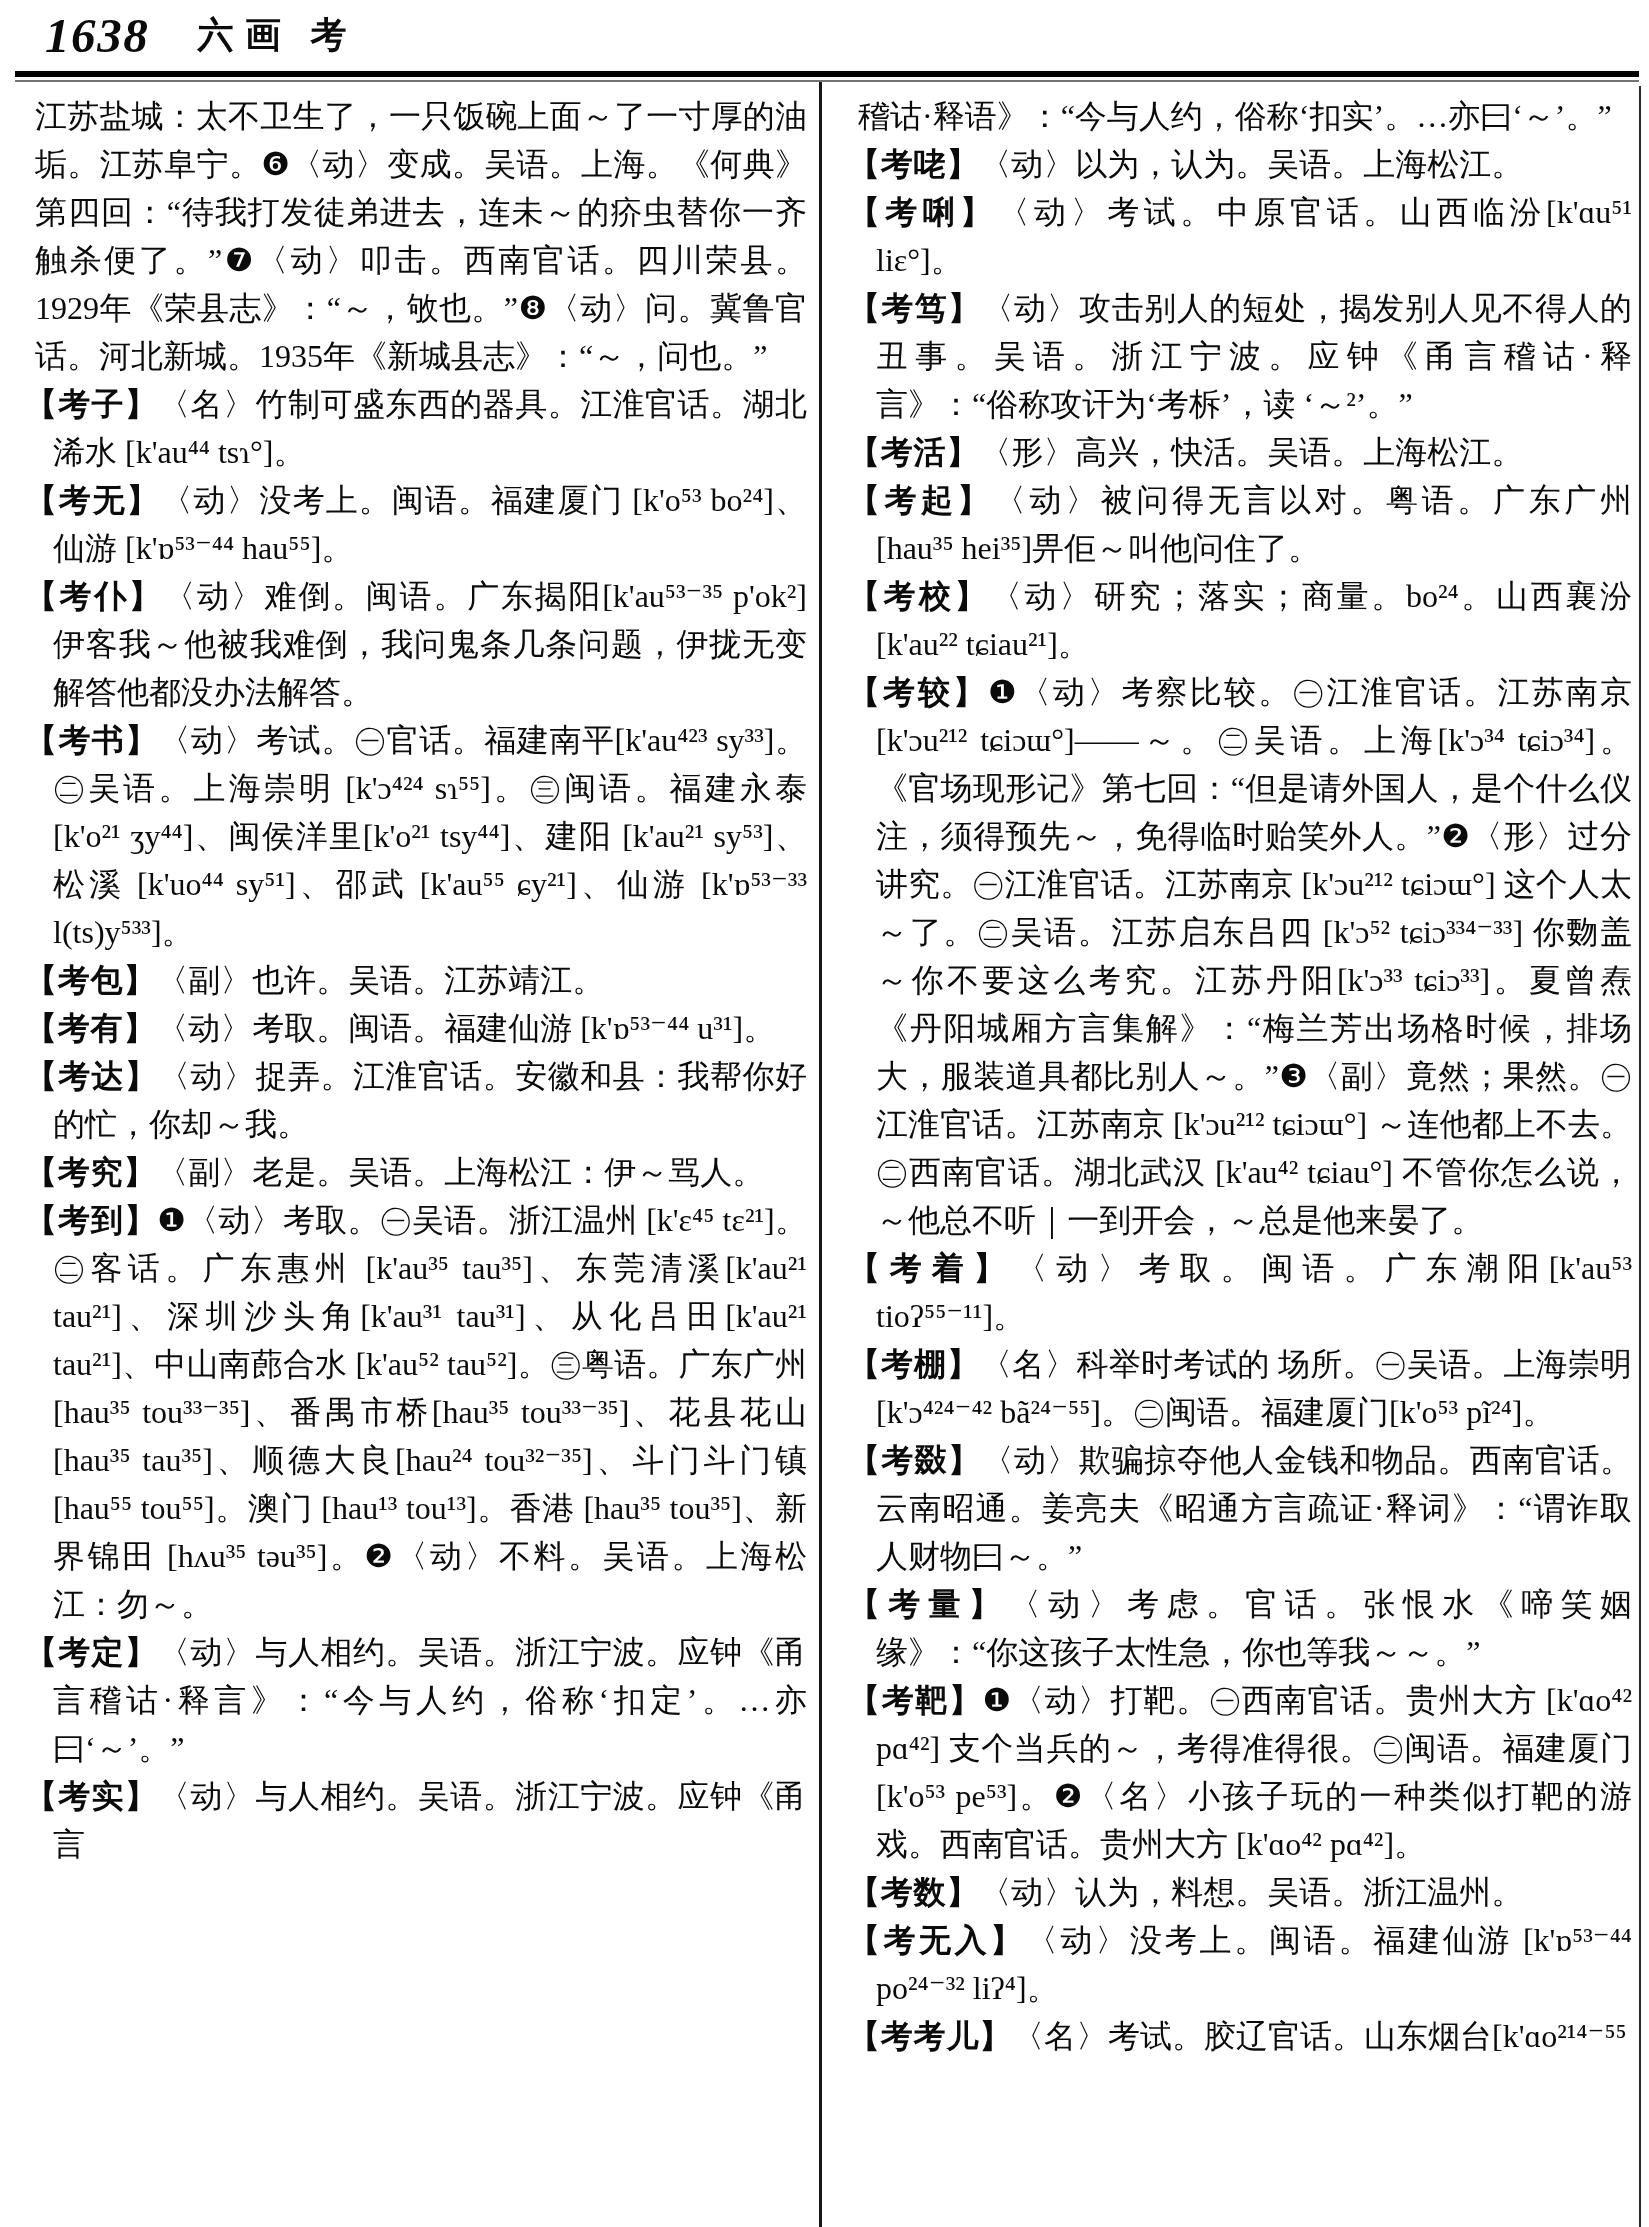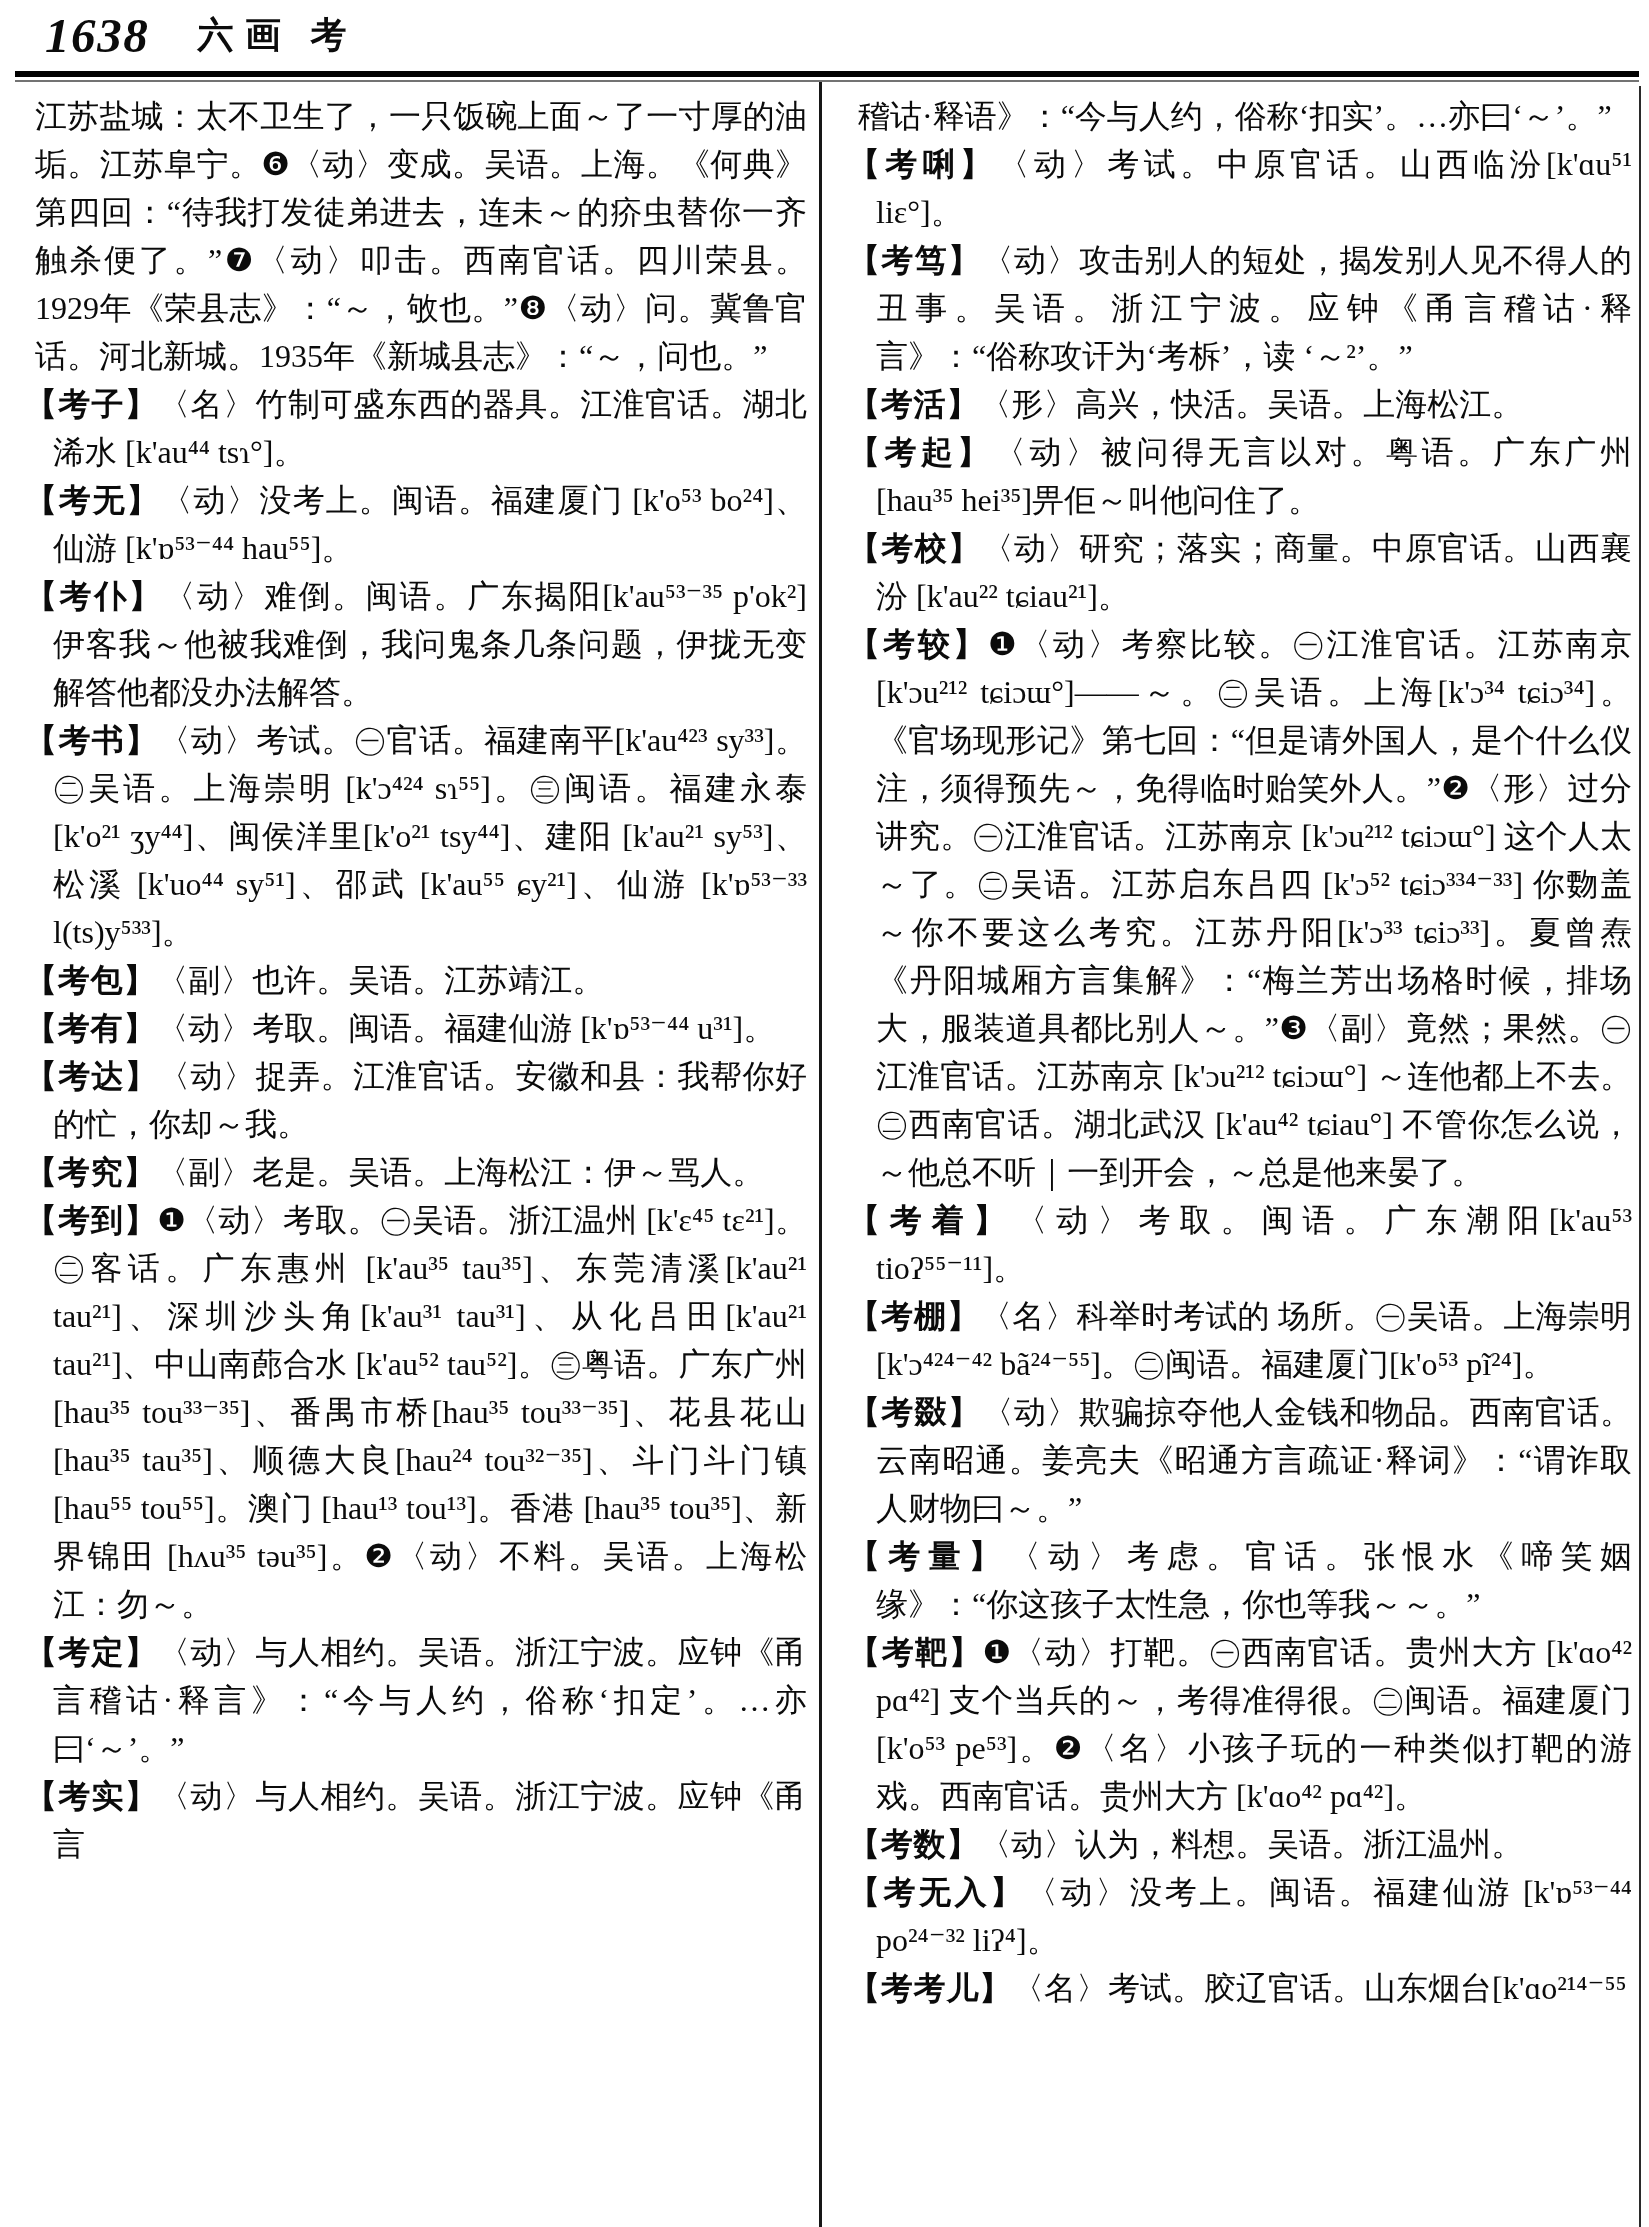--- a/index.html
+++ b/index.html
@@ -64,25 +64,26 @@
   <p class="entry"><span class="hw">【考有】</span><span>〈动〉考取。闽语。福建仙游 [k'ɒ⁵³⁻⁴⁴ u³¹]。</span></p>
   <p class="entry"><span class="hw">【考达】</span><span>〈动〉捉弄。江淮官话。安徽和县：我帮你好的忙，你却～我。</span></p>
   <p class="entry"><span class="hw">【考究】</span><span>〈副〉老是。吴语。上海松江：伊～骂人。</span></p>
   <p class="entry"><span class="hw">【考到】</span><span>❶〈动〉考取。㊀吴语。浙江温州 [k'ɛ⁴⁵ tɛ²¹]。㊁客话。广东惠州 [k'au³⁵ tau³⁵]、东莞清溪[k'au²¹ tau²¹]、深圳沙头角[k'au³¹ tau³¹]、从化吕田[k'au²¹ tau²¹]、中山南蓢合水 [k'au⁵² tau⁵²]。㊂粤语。广东广州[hau³⁵ tou³³⁻³⁵]、番禺市桥[hau³⁵ tou³³⁻³⁵]、花县花山[hau³⁵ tau³⁵]、顺德大良[hau²⁴ tou³²⁻³⁵]、斗门斗门镇 [hau⁵⁵ tou⁵⁵]。澳门 [hau¹³ tou¹³]。香港 [hau³⁵ tou³⁵]、新界锦田 [hʌu³⁵ təu³⁵]。❷〈动〉不料。吴语。上海松江：勿～。</span></p>
   <p class="entry"><span class="hw">【考定】</span><span>〈动〉与人相约。吴语。浙江宁波。应钟《甬言稽诂·释言》：“今与人约，俗称‘扣定’。…亦曰‘～’。”</span></p>
   <p class="entry"><span class="hw">【考实】</span><span>〈动〉与人相约。吴语。浙江宁波。应钟《甬言</span></p>
 </div>
 
 <div class="col col-right">
   <p class="frag">稽诂·释语》：“今与人约，俗称‘扣实’。…亦曰‘～’。”</p>
+  <p class="entry"><span class="hw">【考咾】</span><span>〈动〉以为，认为。吴语。上海松江。</span></p>
   <p class="entry"><span class="hw">【考唎】</span><span>〈动〉考试。中原官话。山西临汾[k'ɑu⁵¹ liɛ°]。</span></p>
   <p class="entry"><span class="hw">【考笃】</span><span>〈动〉攻击别人的短处，揭发别人见不得人的丑事。吴语。浙江宁波。应钟《甬言稽诂·释言》：“俗称攻讦为‘考柝’，读 ‘～²’。”</span></p>
   <p class="entry"><span class="hw">【考活】</span><span>〈形〉高兴，快活。吴语。上海松江。</span></p>
   <p class="entry"><span class="hw">【考起】</span><span>〈动〉被问得无言以对。粤语。广东广州 [hau³⁵ hei³⁵]畀佢～叫他问住了。</span></p>
-  <p class="entry"><span class="hw">【考校】</span><span>〈动〉研究；落实；商量。中原官话。山西襄汾 [k'au²² tɕiau²¹]。</span></p>
+  <p class="entry"><span class="hw">【考校】</span><span>〈动〉研究；落实；商量。bo²⁴。山西襄汾 [k'au²² tɕiau²¹]。</span></p>
   <p class="entry"><span class="hw">【考较】</span><span>❶〈动〉考察比较。㊀江淮官话。江苏南京 [k'ɔu²¹² tɕiɔɯ°]——～。㊁吴语。上海[k'ɔ³⁴ tɕiɔ³⁴]。《官场现形记》第七回：“但是请外国人，是个什么仪注，须得预先～，免得临时贻笑外人。”❷〈形〉过分讲究。㊀江淮官话。江苏南京 [k'ɔu²¹² tɕiɔɯ°] 这个人太～了。㊁吴语。江苏启东吕四 [k'ɔ⁵² tɕiɔ³³⁴⁻³³] 你覅盖～你不要这么考究。江苏丹阳[k'ɔ³³ tɕiɔ³³]。夏曾焘《丹阳城厢方言集解》：“梅兰芳出场格时候，排场大，服装道具都比别人～。”❸〈副〉竟然；果然。㊀江淮官话。江苏南京 [k'ɔu²¹² tɕiɔɯ°] ～连他都上不去。㊁西南官话。湖北武汉 [k'au⁴² tɕiau°] 不管你怎么说，～他总不听｜一到开会，～总是他来晏了。</span></p>
   <p class="entry"><span class="hw">【考着】</span><span>〈动〉考取。闽语。广东潮阳[k'au⁵³ tioʔ⁵⁵⁻¹¹]。</span></p>
   <p class="entry"><span class="hw">【考棚】</span><span>〈名〉科举时考试的 场所。㊀吴语。上海崇明 [k'ɔ⁴²⁴⁻⁴² bã²⁴⁻⁵⁵]。㊁闽语。福建厦门[k'o⁵³ pĩ²⁴]。</span></p>
   <p class="entry"><span class="hw">【考敠】</span><span>〈动〉欺骗掠夺他人金钱和物品。西南官话。云南昭通。姜亮夫《昭通方言疏证·释词》：“谓诈取人财物曰～。”</span></p>
   <p class="entry"><span class="hw">【考量】</span><span>〈动〉考虑。官话。张恨水《啼笑姻缘》：“你这孩子太性急，你也等我～～。”</span></p>
   <p class="entry"><span class="hw">【考靶】</span><span>❶〈动〉打靶。㊀西南官话。贵州大方 [k'ɑo⁴² pɑ⁴²] 支个当兵的～，考得准得很。㊁闽语。福建厦门 [k'o⁵³ pe⁵³]。❷〈名〉小孩子玩的一种类似打靶的游戏。西南官话。贵州大方 [k'ɑo⁴² pɑ⁴²]。</span></p>
   <p class="entry"><span class="hw">【考数】</span><span>〈动〉认为，料想。吴语。浙江温州。</span></p>
   <p class="entry"><span class="hw">【考无入】</span><span>〈动〉没考上。闽语。福建仙游 [k'ɒ⁵³⁻⁴⁴ po²⁴⁻³² liʔ⁴]。</span></p>
   <p class="entry"><span class="hw">【考考儿】</span><span>〈名〉考试。胶辽官话。山东烟台[k'ɑo²¹⁴⁻⁵⁵</span></p>
 </div>

